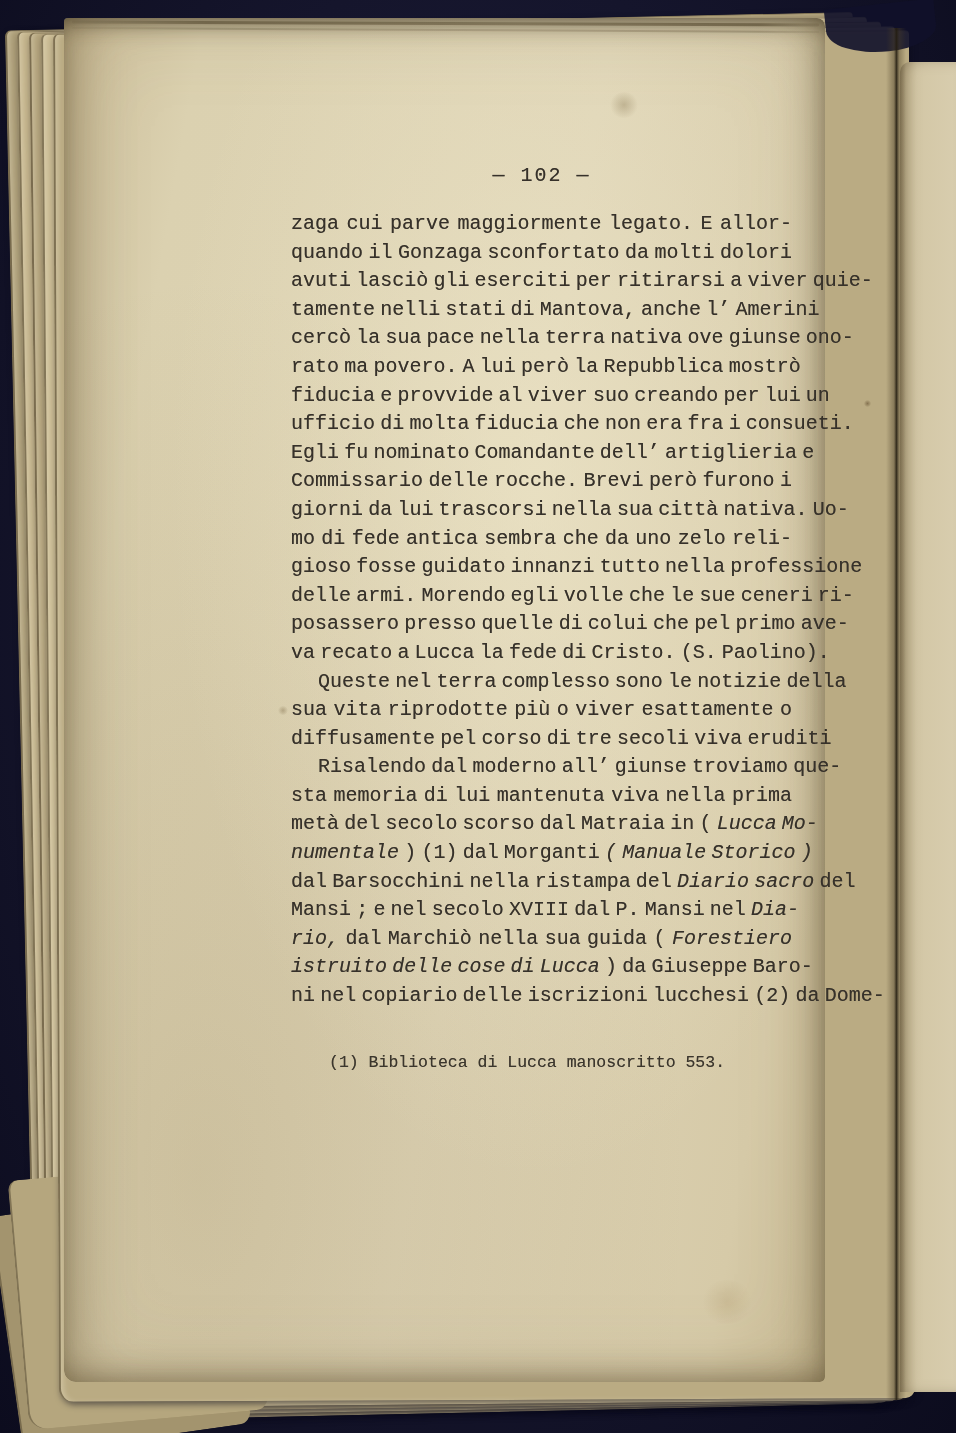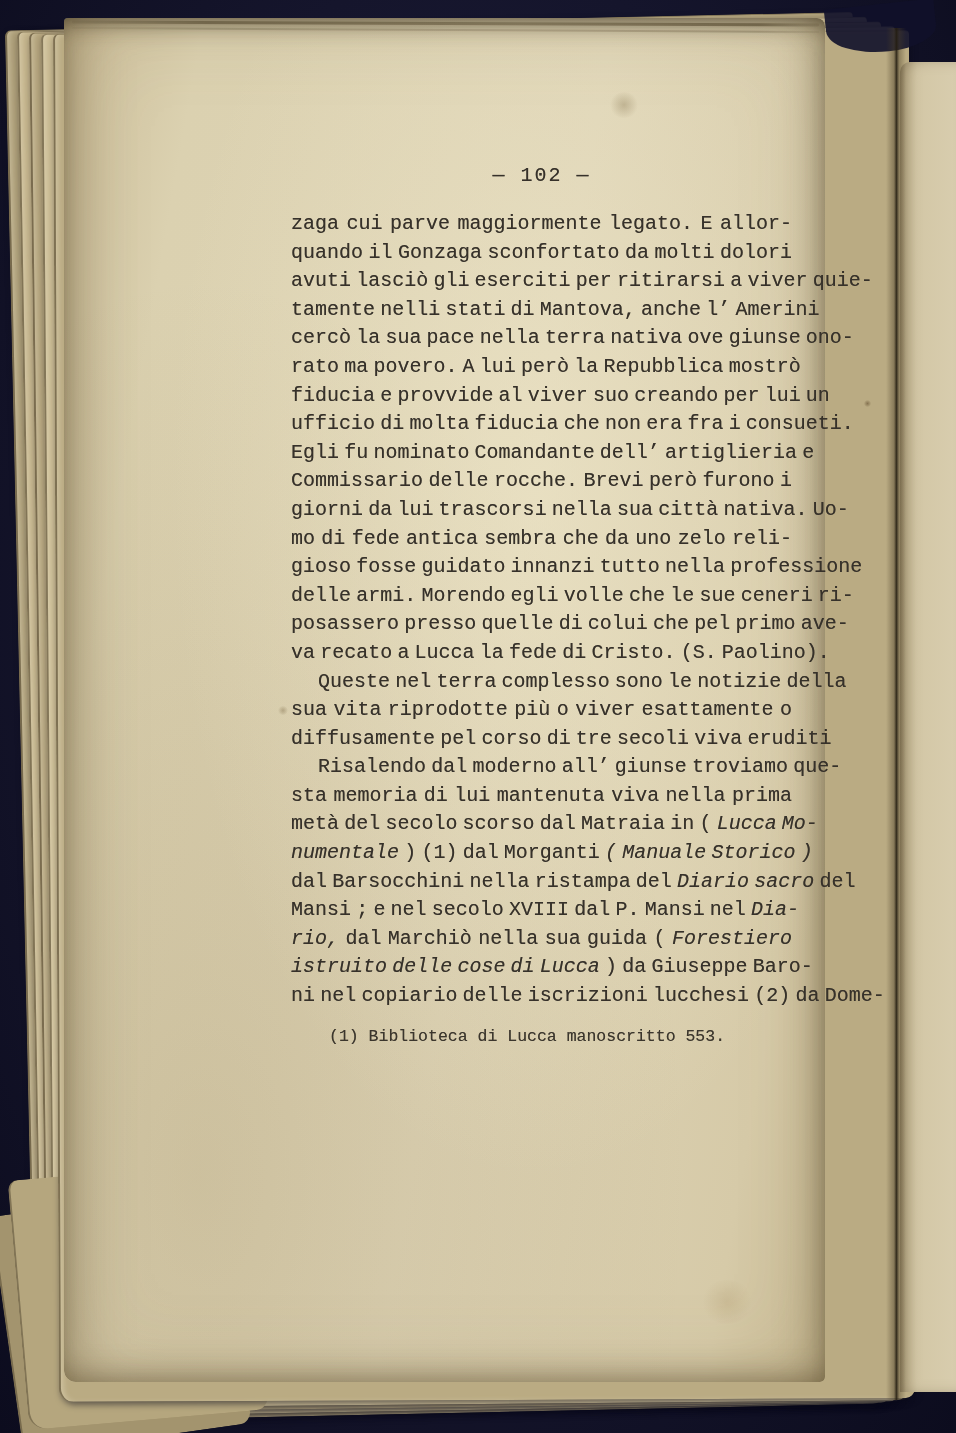--- a/index.html
+++ b/index.html
@@ -112,21 +112,21 @@
     justify-content: space-between;
     gap: .26em;
     height: 28.6px;
     line-height: 28.6px;
     white-space: nowrap;
   }
   .line.no-just { justify-content: flex-start; }
   .line.indent { padding-left: 27px; }
   .it { font-style: italic; }
   .footnotes {
-    margin-top: 12px;
+    margin-top: 38px;
     padding-left: 38px;
     font-size: 16.5px;
     line-height: 27px;
     color: #3b362d;
   }
 </style>
 </head>
 <body>
 
 <div class="scene">

